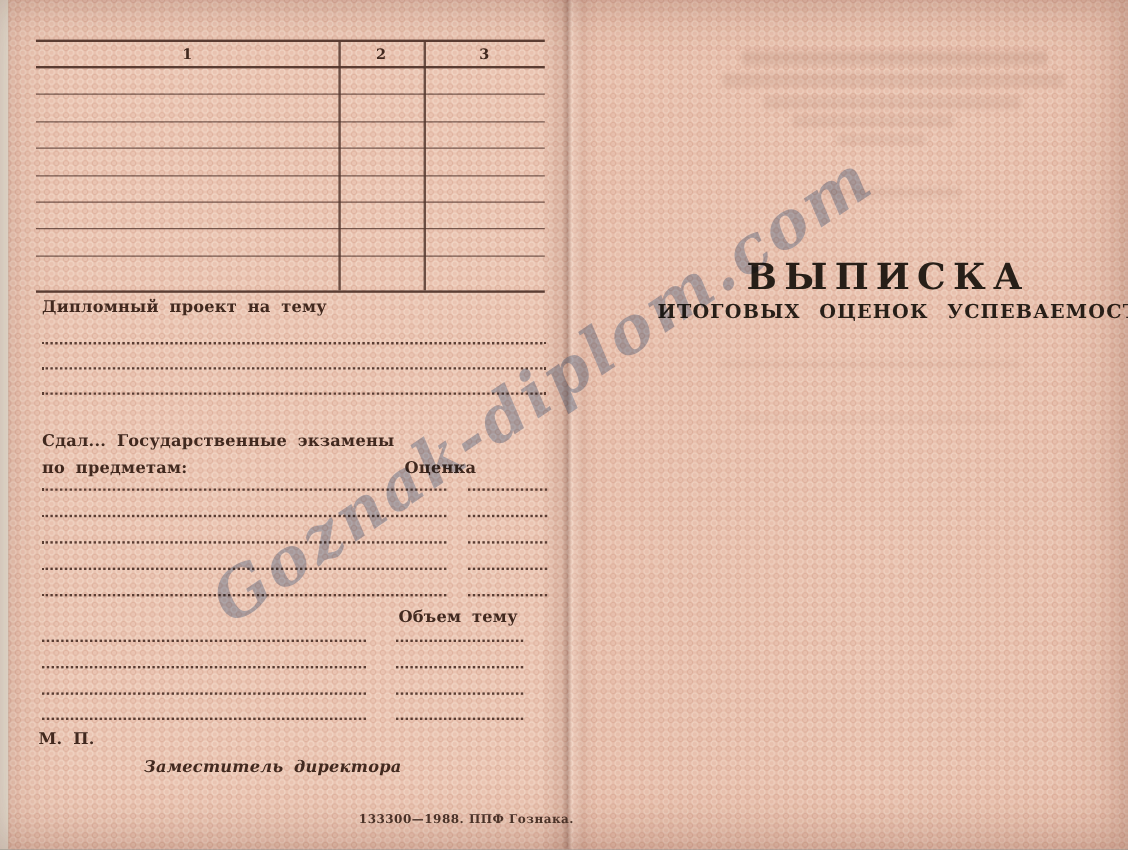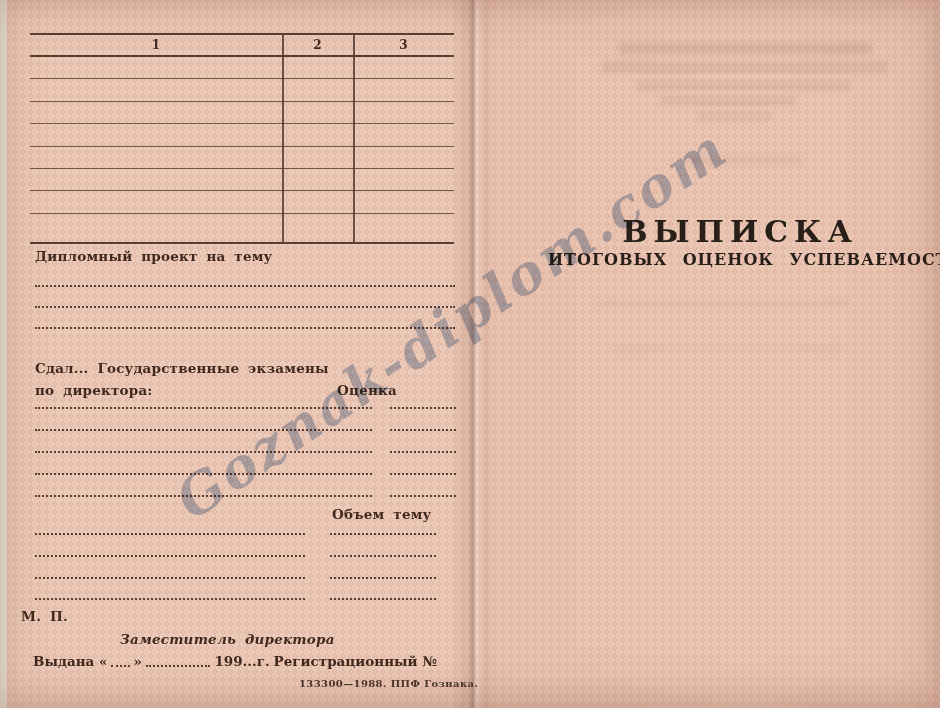--- a/index.html
+++ b/index.html
@@ -157,21 +157,21 @@
   <div class="lbl leader" style="left:35px;top:248px;width:420px;">
     <span>Дипломный проект на тему</span>
     <span class="dots"></span>
   </div>
   <div class="dotl" style="left:35px;top:283px;width:420px;"></div>
   <div class="dotl" style="left:35px;top:304px;width:420px;"></div>
   <div class="dotl" style="left:35px;top:325px;width:420px;"></div>
 
 
   <div class="lbl" style="left:35px;top:360px;">Сдал... Государственные экзамены</div>
-  <div class="lbl" style="left:35px;top:382px;">по директора:</div>
+  <div class="lbl" style="left:35px;top:382px;">по предметам:</div>
   <div class="lbl" style="left:337px;top:382px;">Оценка</div>
 
   <div class="dotl" style="left:35px;top:405px;width:337px;"></div>
   <div class="dotl" style="left:390px;top:405px;width:66px;"></div>
   <div class="dotl" style="left:35px;top:427px;width:337px;"></div>
   <div class="dotl" style="left:390px;top:427px;width:66px;"></div>
   <div class="dotl" style="left:35px;top:449px;width:337px;"></div>
   <div class="dotl" style="left:390px;top:449px;width:66px;"></div>
   <div class="dotl" style="left:35px;top:471px;width:337px;"></div>
   <div class="dotl" style="left:390px;top:471px;width:66px;"></div>
@@ -182,36 +182,26 @@
 
   <div class="dotl" style="left:35px;top:531px;width:270px;"></div>
   <div class="dotl" style="left:330px;top:531px;width:106px;"></div>
   <div class="dotl" style="left:35px;top:553px;width:270px;"></div>
   <div class="dotl" style="left:330px;top:553px;width:106px;"></div>
   <div class="dotl" style="left:35px;top:575px;width:270px;"></div>
   <div class="dotl" style="left:330px;top:575px;width:106px;"></div>
   <div class="dotl" style="left:35px;top:596px;width:270px;"></div>
   <div class="dotl" style="left:330px;top:596px;width:106px;"></div>
 
-  <div class="lbl" style="left:21px;top:608px;">М. П.</div>
+  <div class="lbl" style="left:32px;top:608px;">М. П.</div>
   <div class="lbl leader" style="left:120px;top:631px;width:319px;">
     <span class="italic">Заместитель директора</span>
     <span class="dots"></span>
   </div>
 
-  <div class="issued">
-    <span>Выдана «</span>
-    <span class="dseg d1"></span>
-    <span>»</span>
-    <span class="dseg d2"></span>
-    <span>199...г.</span>
-    <span style="width:6px;"></span>
-    <span>Регистрационный №</span>
-    <span class="dseg d3"></span>
-  </div>
 
   <div class="imprint">133300—1988. ППФ Гознака.</div>
 
   <div class="ghost" style="left:618px;top:42px;width:255px;height:13px;opacity:.14;"></div>
   <div class="ghost" style="left:602px;top:61px;width:285px;height:12px;opacity:.12;"></div>
   <div class="ghost" style="left:636px;top:80px;width:215px;height:11px;opacity:.10;"></div>
   <div class="ghost" style="left:660px;top:96px;width:135px;height:10px;opacity:.10;"></div>
   <div class="ghost" style="left:697px;top:112px;width:75px;height:9px;opacity:.09;"></div>
   <div class="ghost" style="left:686px;top:156px;width:115px;height:9px;opacity:.08;"></div>
   <div class="ghost" style="left:600px;top:300px;width:250px;height:7px;opacity:.05;"></div>

